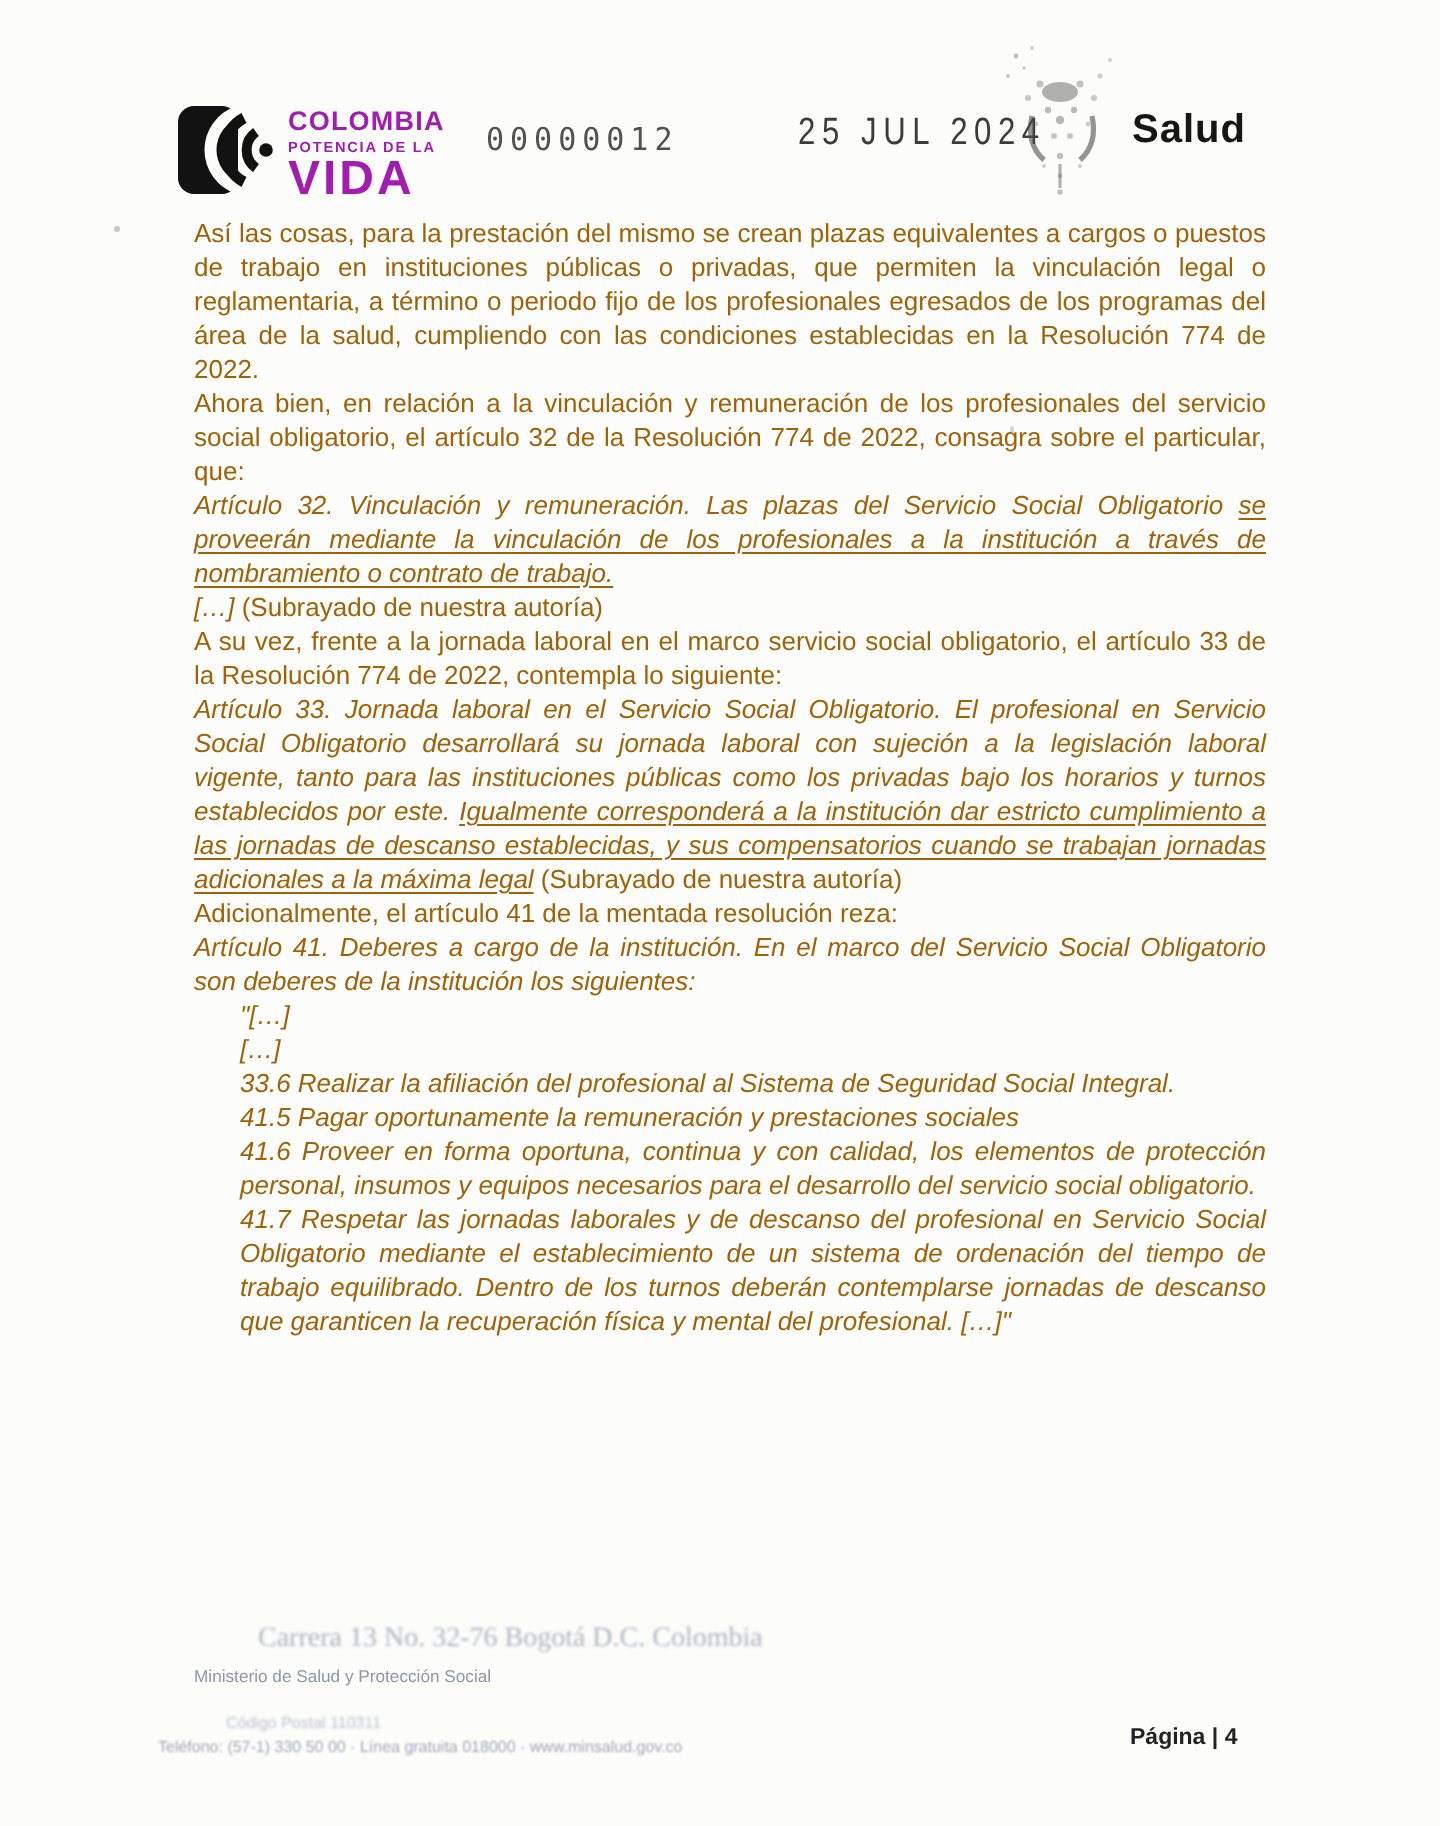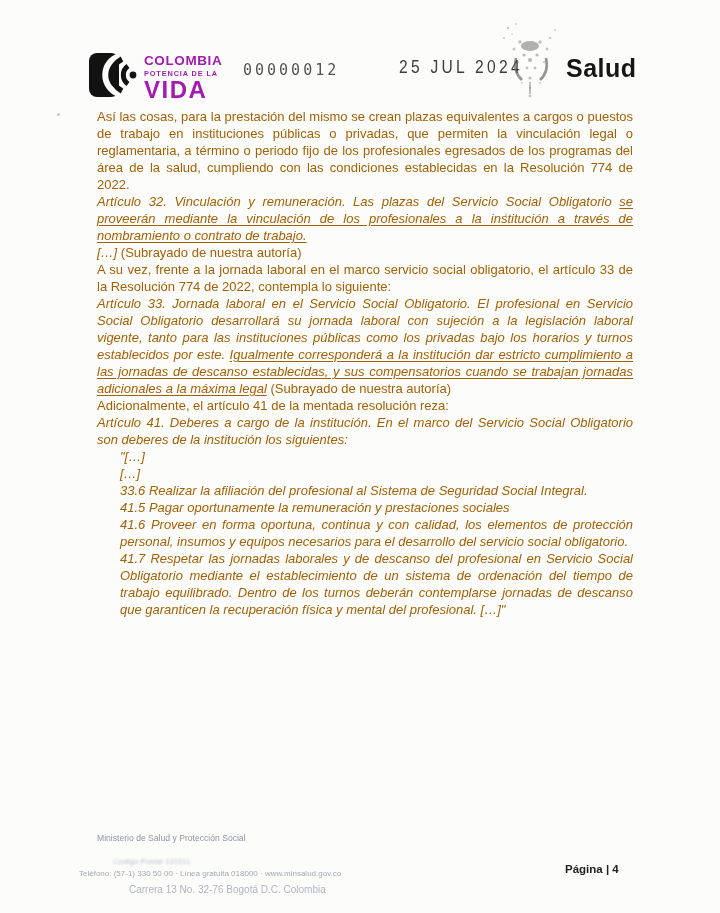--- a/index.html
+++ b/index.html
@@ -26,42 +26,42 @@
   }
   .date-stamp{
     position:absolute;left:399px;top:56px;
     font-size:19px;font-weight:500;letter-spacing:4px;color:#2c2c2c;
     transform:scaleX(.82);transform-origin:left top;
     font-family:"Liberation Sans",sans-serif;opacity:.92;
   }
   .seal{position:absolute;left:500px;top:22px;}
   .salud-wordmark{
     position:absolute;left:566px;top:54px;
-    font-size:25px;font-weight:bold;letter-spacing:.5px;color:#161616;
+    font-size:20px;font-weight:bold;letter-spacing:.5px;color:#161616;
   }
   
   .doc-body{
     position:absolute;left:97px;top:108px;width:536px;
     font-size:13px;line-height:17px;text-align:justify;color:#a16207;
   }
   .doc-body p{margin:0;}
   .p1{margin-bottom:28px;}
   .p2{margin-bottom:13px;}
   .bq{margin-left:23px;font-style:italic;}
   .bq32{margin-bottom:8px;}
   .p3{margin-bottom:12px;}
   .bq33{margin-bottom:7px;}
   .p4{margin-bottom:14px;}
   .bq41h{margin-bottom:10px;}
   .u{text-decoration:underline;text-underline-offset:2px;}
   .rm{font-style:normal;}
   
   .footer-line{position:absolute;color:#7c8593;white-space:nowrap;}
   .f1{left:97px;top:833px;font-size:8.6px;filter:blur(.3px);opacity:.85;}
-  .f2{left:129px;top:884px;font-size:10px;filter:blur(.7px);opacity:.6;}
+  .f2{left:129px;top:812px;font-size:14px;filter:blur(.7px);opacity:.6;font-family:Liberation Serif, serif;}
   .f3{left:113px;top:857px;font-size:8px;filter:blur(.9px);opacity:.5;}
   .f4{left:79px;top:869px;font-size:8px;filter:blur(.55px);opacity:.7;}
   .page-number{
     position:absolute;left:565px;top:863px;
     font-size:11.5px;font-weight:bold;color:#222;
   }
   .artifact{position:absolute;border-radius:50%;background:#9a9a9a;}
   .a1{left:57px;top:113px;width:3px;height:3px;opacity:.55;}
   .a2{left:505px;top:213px;width:2px;height:4px;opacity:.4;border-radius:1px;}
 </style>
@@ -130,20 +130,21 @@
     <div class="salud-wordmark">Salud</div>
   </div>
 
   <span class="artifact a1"></span>
   <span class="artifact a2"></span>
 
   <div class="doc-body">
 
     <p class="p1">Así las cosas, para la prestación del mismo se crean plazas equivalentes a cargos o puestos de trabajo en instituciones públicas o privadas, que permiten la vinculación legal o reglamentaria, a término o periodo fijo de los profesionales egresados de los programas del área de la salud, cumpliendo con las condiciones establecidas en la Resolución 774 de 2022.</p>
 
+    <p class="p2">Ahora bien, en relación a la vinculación y remuneración de los profesionales del servicio social obligatorio, el artículo 32 de la Resolución 774 de 2022, consagra sobre el particular, que:</p>
 
     <p class="bq bq32"><span>Artículo 32. Vinculación y remuneración. Las plazas del Servicio Social Obligatorio </span><span class="u">se proveerán mediante la vinculación de los profesionales a la institución a través de nombramiento o contrato de trabajo.</span><br><span>[…]</span><span class="rm"> (Subrayado de nuestra autoría)</span></p>
 
     <p class="p3">A su vez, frente a la jornada laboral en el marco servicio social obligatorio, el artículo 33 de la Resolución 774 de 2022, contempla lo siguiente:</p>
 
     <p class="bq bq33"><span>Artículo 33. Jornada laboral en el Servicio Social Obligatorio. El profesional en Servicio Social Obligatorio desarrollará su jornada laboral con sujeción a la legislación laboral vigente, tanto para las instituciones públicas como los privadas bajo los horarios y turnos establecidos por este. </span><span class="u">Igualmente corresponderá a la institución dar estricto cumplimiento a las jornadas de descanso establecidas, y sus compensatorios cuando se trabajan jornadas adicionales a la máxima legal</span><span class="rm"> (Subrayado de nuestra autoría)</span></p>
 
     <p class="p4">Adicionalmente, el artículo 41 de la mentada resolución reza:</p>
 
     <p class="bq bq41h">Artículo 41. Deberes a cargo de la institución. En el marco del Servicio Social Obligatorio son deberes de la institución los siguientes:</p>

